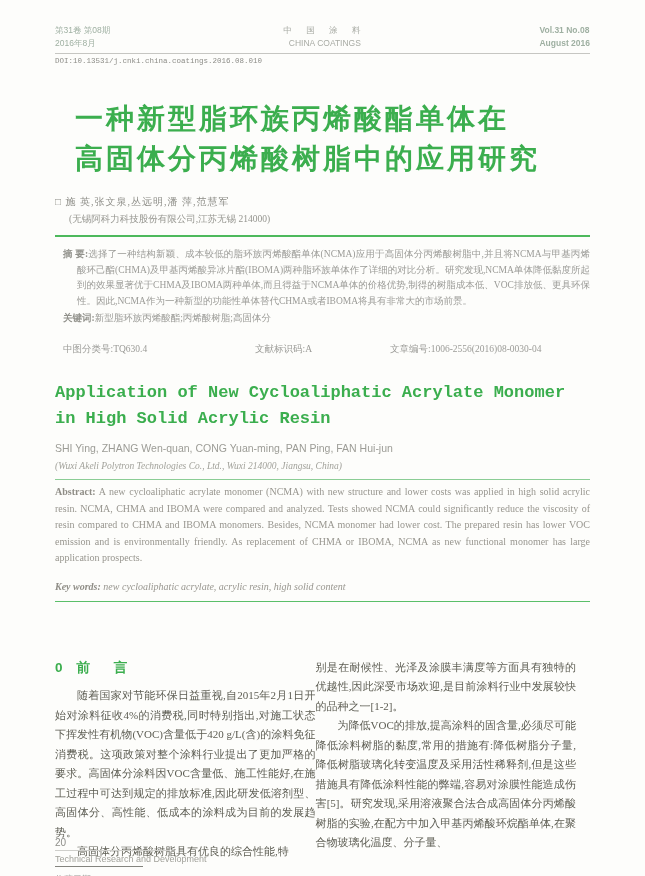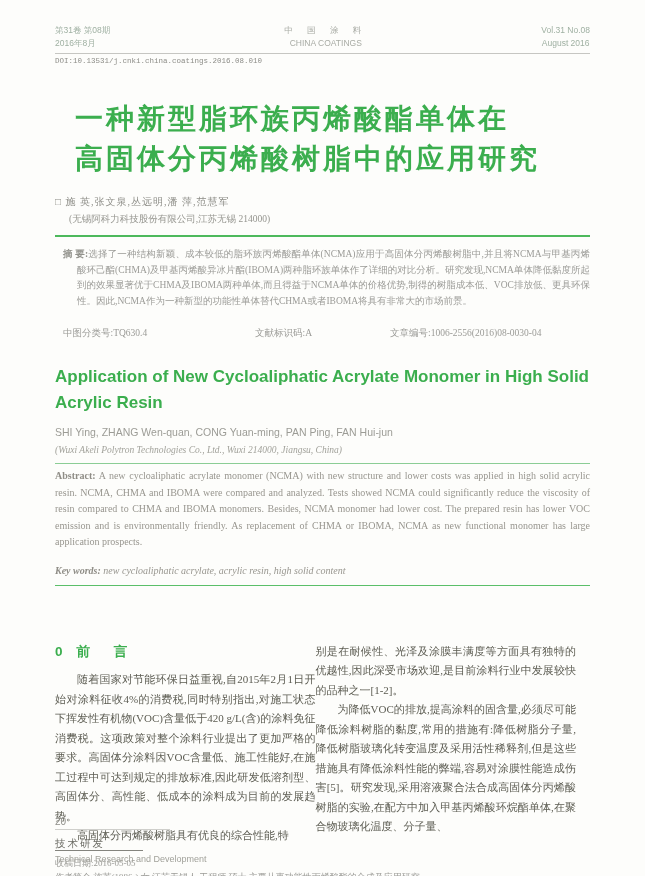--- a/index.html
+++ b/index.html
@@ -13,21 +13,21 @@
     font-family:"Liberation Serif","DejaVu Serif",serif;
     color:#5c5c55;
   }
   .inner { padding:0 55px; }
 
   
   .jheader { display:flex; justify-content:space-between; align-items:flex-start; margin-top:24px;
     font-family:"Liberation Sans","DejaVu Sans",sans-serif; font-size:8.5px; line-height:13px; color:#9fb0a2;gap:32px; }
   .jheader .center { text-align:center; color:#a8aba4; }
   .jheader .center .cn { letter-spacing:6px; }
-  .jheader .right { text-align:center; }
+  .jheader .right { text-align:left;font-weight:bold; }
   .header-rule { border-bottom:1px solid #c6c6c2; margin-top:3px; }
   .doi { font-family:Liberation Mono, monospace; font-size:7.5px; color:#8d8d88; margin-top:3px; }
 
   
   .title-cn { margin-top:34px; margin-left:20px;
     font-family:"Liberation Sans","DejaVu Sans",sans-serif;
     font-size:28px; font-weight:bold; line-height:40px; letter-spacing:3px; color:#3bae4e; }
   .authors-cn { margin-top:16px; font-size:10px; color:#8e8e88; letter-spacing:1px; }
   .affil-cn { margin-top:4px; margin-left:14px; font-size:9.5px; color:#94948e; }
   .rule-green-thick { border-bottom:2.5px solid #4db95c; margin-top:9px; }
@@ -35,21 +35,21 @@
   
   .abs-cn { margin-top:10px; margin-left:8px; font-size:9.5px; line-height:15.5px; color:#9b9b97; text-align:justify; }
   .abs-cn .hang { padding-left:14px; text-indent:-14px; }
   .abs-cn .lbl { font-weight:bold; color:#92928c; }
   .kw-cn { margin-top:3px; margin-left:8px; font-size:9.5px; color:#9b9b97; }
   .meta-row { display:flex; margin-top:18px; margin-left:8px; font-size:9.5px; color:#9b9b97; }
   .meta-row .m1 { width:192px; }
   .meta-row .m2 { width:135px; }
 
   
-  .title-en { margin-top:24px; font-family:Liberation Sans, sans-serif;
+  .title-en { margin-top:24px; font-family:Liberation Mono, monospace;
     font-size:17px; font-weight:bold; line-height:26px; color:#3bae4e; }
   .authors-en { margin-top:10px; font-family:"Liberation Sans","DejaVu Sans",sans-serif; font-size:10.5px; color:#9c9c96; }
   .affil-en { margin-top:7px; font-size:9.5px; font-style:italic; color:#a2a29b; }
   .rule-green-thin { border-bottom:1px solid #8bcd95; margin-top:8px; }
   .abs-en { margin-top:4px; font-size:10px; line-height:16.5px; text-align:justify; color:#98968f; }
   .abs-en .lbl { font-weight:bold; color:#8f8d86; }
   .kw-en { margin-top:14px; font-size:10px; color:#98968f;font-style:italic; }
   .rule-green-mid { border-bottom:1.5px solid #5bbf69; margin-top:9px; }
 
   
@@ -102,20 +102,21 @@
       <div>高固体分丙烯酸树脂中的应用研究</div>
     </div>
 
     <div class="authors-cn">□ 施  英,张文泉,丛远明,潘  萍,范慧军</div>
     <div class="affil-cn">(无锡阿科力科技股份有限公司,江苏无锡  214000)</div>
     <div class="rule-green-thick"></div>
 
     <div class="abs-cn">
       <p class="hang"><span class="lbl">摘  要:</span><span>选择了一种结构新颖、成本较低的脂环族丙烯酸酯单体(NCMA)应用于高固体分丙烯酸树脂中,并且将NCMA与甲基丙烯酸环己酯(CHMA)及甲基丙烯酸异冰片酯(IBOMA)两种脂环族单体作了详细的对比分析。研究发现,NCMA单体降低黏度所起到的效果显著优于CHMA及IBOMA两种单体,而且得益于NCMA单体的价格优势,制得的树脂成本低、VOC排放低、更具环保性。因此,NCMA作为一种新型的功能性单体替代CHMA或者IBOMA将具有非常大的市场前景。</span></p>
     </div>
+    <div class="kw-cn"><span class="lbl" style="font-weight:bold;color:#92928c;">关键词:</span><span>新型脂环族丙烯酸酯;丙烯酸树脂;高固体分</span></div>
     <div class="meta-row">
       <span class="m1">中图分类号:TQ630.4</span>
       <span class="m2">文献标识码:A</span>
       <span class="m3">文章编号:1006-2556(2016)08-0030-04</span>
     </div>
 
     <div class="title-en">Application of New Cycloaliphatic Acrylate Monomer in High Solid Acrylic Resin</div>
     <div class="authors-en">SHI Ying, ZHANG Wen-quan, CONG Yuan-ming, PAN Ping, FAN Hui-jun</div>
     <div class="affil-en">(Wuxi Akeli Polytron Technologies Co., Ltd., Wuxi 214000, Jiangsu, China)</div>
     <div class="rule-green-thin"></div>
@@ -142,16 +143,15 @@
       <div class="footnote-rule"></div>
       <p>收稿日期:2016-05-05</p>
       <p>作者简介:施英(1986-),女,江苏无锡人,工程师,硕士,主要从事功能性丙烯酸酯的合成及应用研究。</p>
     </div>
 
   </div>
 
   <div class="page-footer">
     <div class="page-no">20</div>
     <div class="page-no-rule"></div>
-    <div class="col-cn">技术研发</div>
     <div class="col-en">Technical Research and Development</div>
   </div>
 </div>
 
 </body></html>

